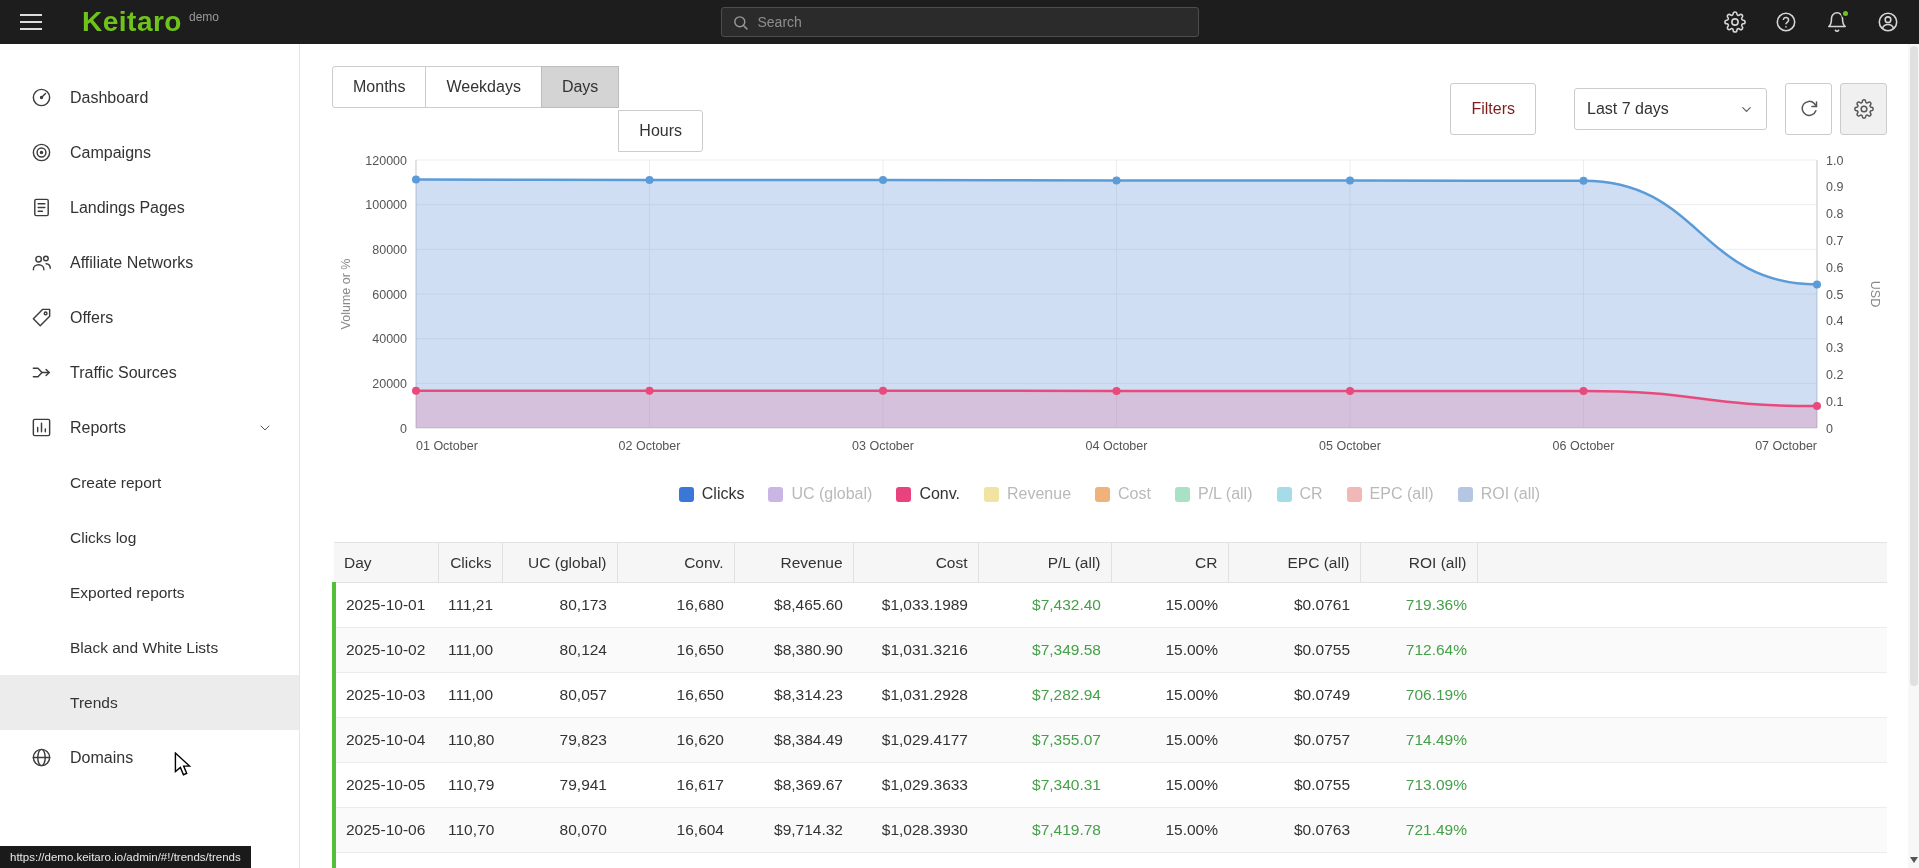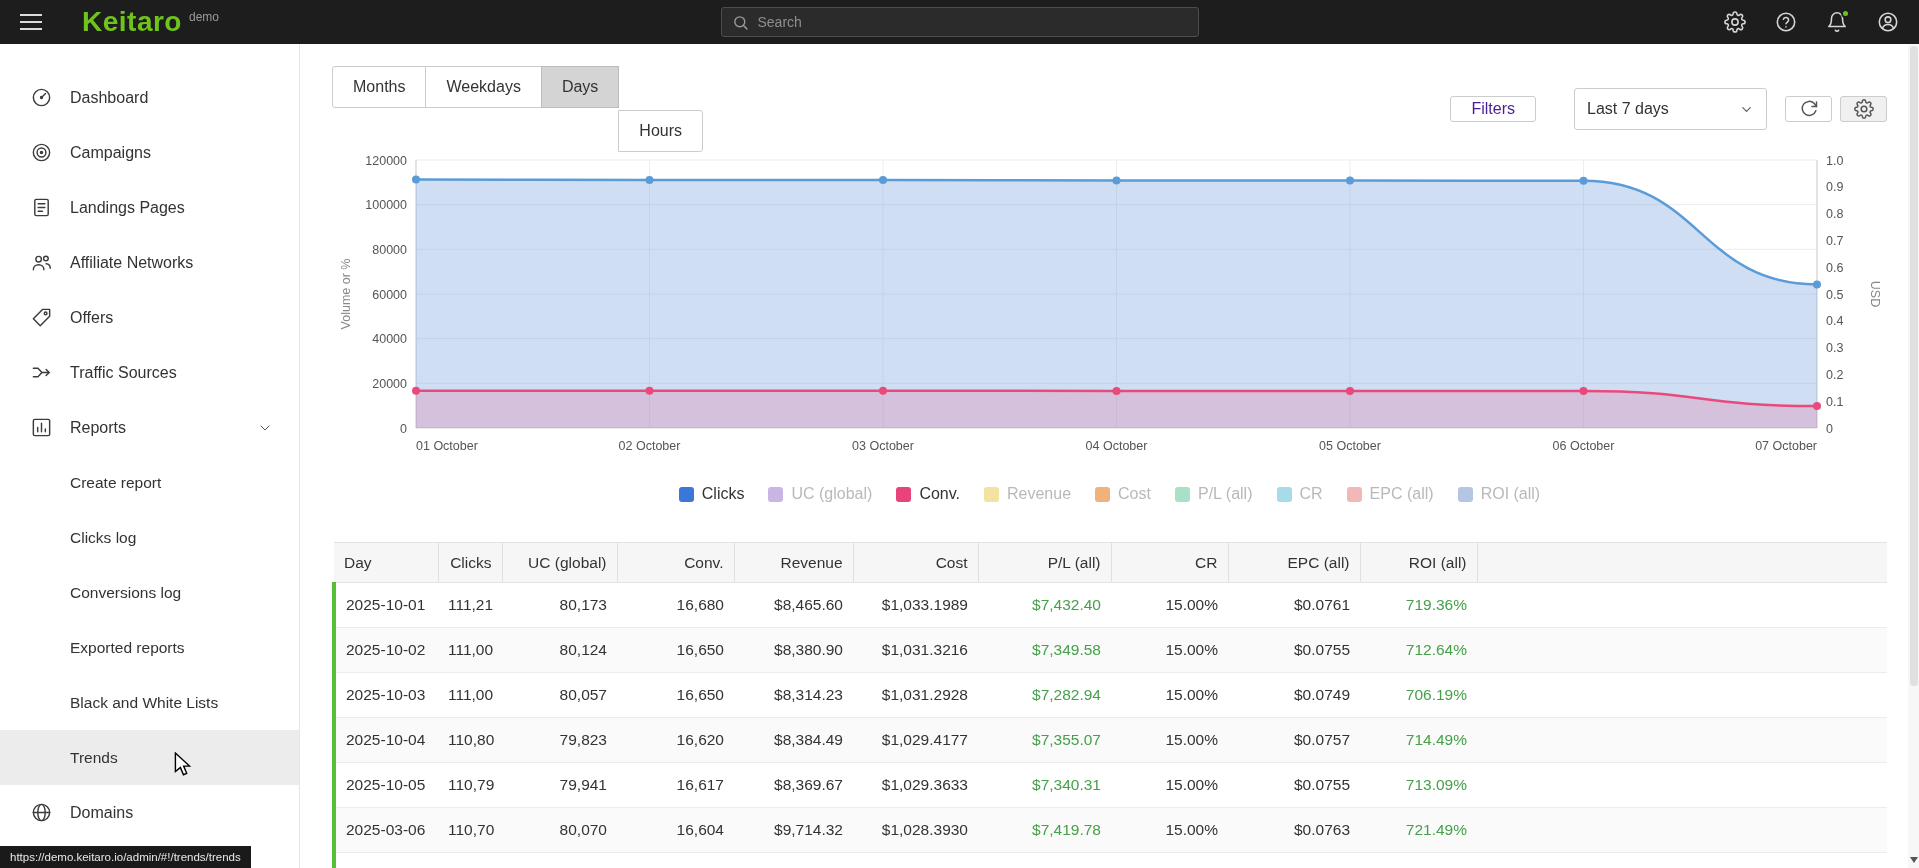--- a/index.html
+++ b/index.html
@@ -43,22 +43,22 @@
 
   
   .toolbar { display:flex; align-items:center; height:42px; margin-bottom:24px; }
   .tabs { display:flex; }
   .tab { height:42px; padding:4px 20px; display:flex; align-items:center; background:#fff;
     border:1px solid #ccc; margin-left:-1px; font-size:16px; color:#333; cursor:pointer; }
   .tab:first-child { margin-left:0; border-radius:3px 0 0 3px; }
   .tab:last-child { border-radius:0 3px 3px 0;margin-top:44px; }
   .tab.active { background:#d4d4d4; border-color:#bcbcbc; position:relative; z-index:1; }
   .toolbar-right { margin-left:auto; display:flex; align-items:center; }
-  .btn { height:26px; padding:0 20px; background:#fff; border:1px solid #ccc; border-radius:3px;
-    font-size:16px; color:#4c1d95; cursor:pointer; font-family:"Liberation Sans",sans-serif; }
+  .btn { height:52px; padding:0 20px; background:#fff; border:1px solid #ccc; border-radius:3px;
+    font-size:16px; color:#7f1d1d; cursor:pointer; font-family:"Liberation Sans",sans-serif; }
   .select { height:42px; width:193px; background:#fff; border:1px solid #ccc; border-radius:3px;
     display:flex; align-items:center; justify-content:space-between; padding:0 12px;
     font-size:16px; color:#333; cursor:pointer; margin-left:38px; margin-right:18px; }
   .select svg { width:15px; height:15px; stroke:#666; fill:none; stroke-width:2; stroke-linecap:round; }
   .icon-btn { width:47px; padding:0; display:flex; align-items:center; justify-content:center; }
   .icon-btn svg { width:20px; height:20px; stroke:#555; fill:none; stroke-width:1.8;
     stroke-linecap:round; stroke-linejoin:round; }
   .icon-btn.gray { background:#f0f0f0; margin-left:8px; }
 
   
@@ -204,23 +204,20 @@
         <span>Reports</span>
         <svg class="chev" viewBox="0 0 24 24">
           <path d="M6 9l6 6 6-6"></path>
         </svg>
       </div>
       <div class="side-sub">
         <span>Create report</span>
       </div>
       <div class="side-sub">
         <span>Clicks log</span>
-      </div>
-      <div class="side-sub">
-        <span>Conversions log</span>
       </div>
       <div class="side-sub">
         <span>Exported reports</span>
       </div>
       <div class="side-sub">
         <span>Black and White Lists</span>
       </div>
       <div class="side-sub active">
         <span>Trends</span>
       </div>
@@ -458,21 +455,21 @@
             <td class="num">16,617</td>
             <td class="num">$8,369.67</td>
             <td class="num">$1,029.3633</td>
             <td class="num pos">$7,340.31</td>
             <td class="num">15.00%</td>
             <td class="num">$0.0755</td>
             <td class="num pos">713.09%</td>
             <td></td>
           </tr>
           <tr>
-            <td class="">2025-03-06</td>
+            <td class="">2025-10-06</td>
             <td class="num">110,70</td>
             <td class="num">80,070</td>
             <td class="num">16,604</td>
             <td class="num">$9,714.32</td>
             <td class="num">$1,028.3930</td>
             <td class="num pos">$7,419.78</td>
             <td class="num">15.00%</td>
             <td class="num">$0.0763</td>
             <td class="num pos">721.49%</td>
             <td></td>

